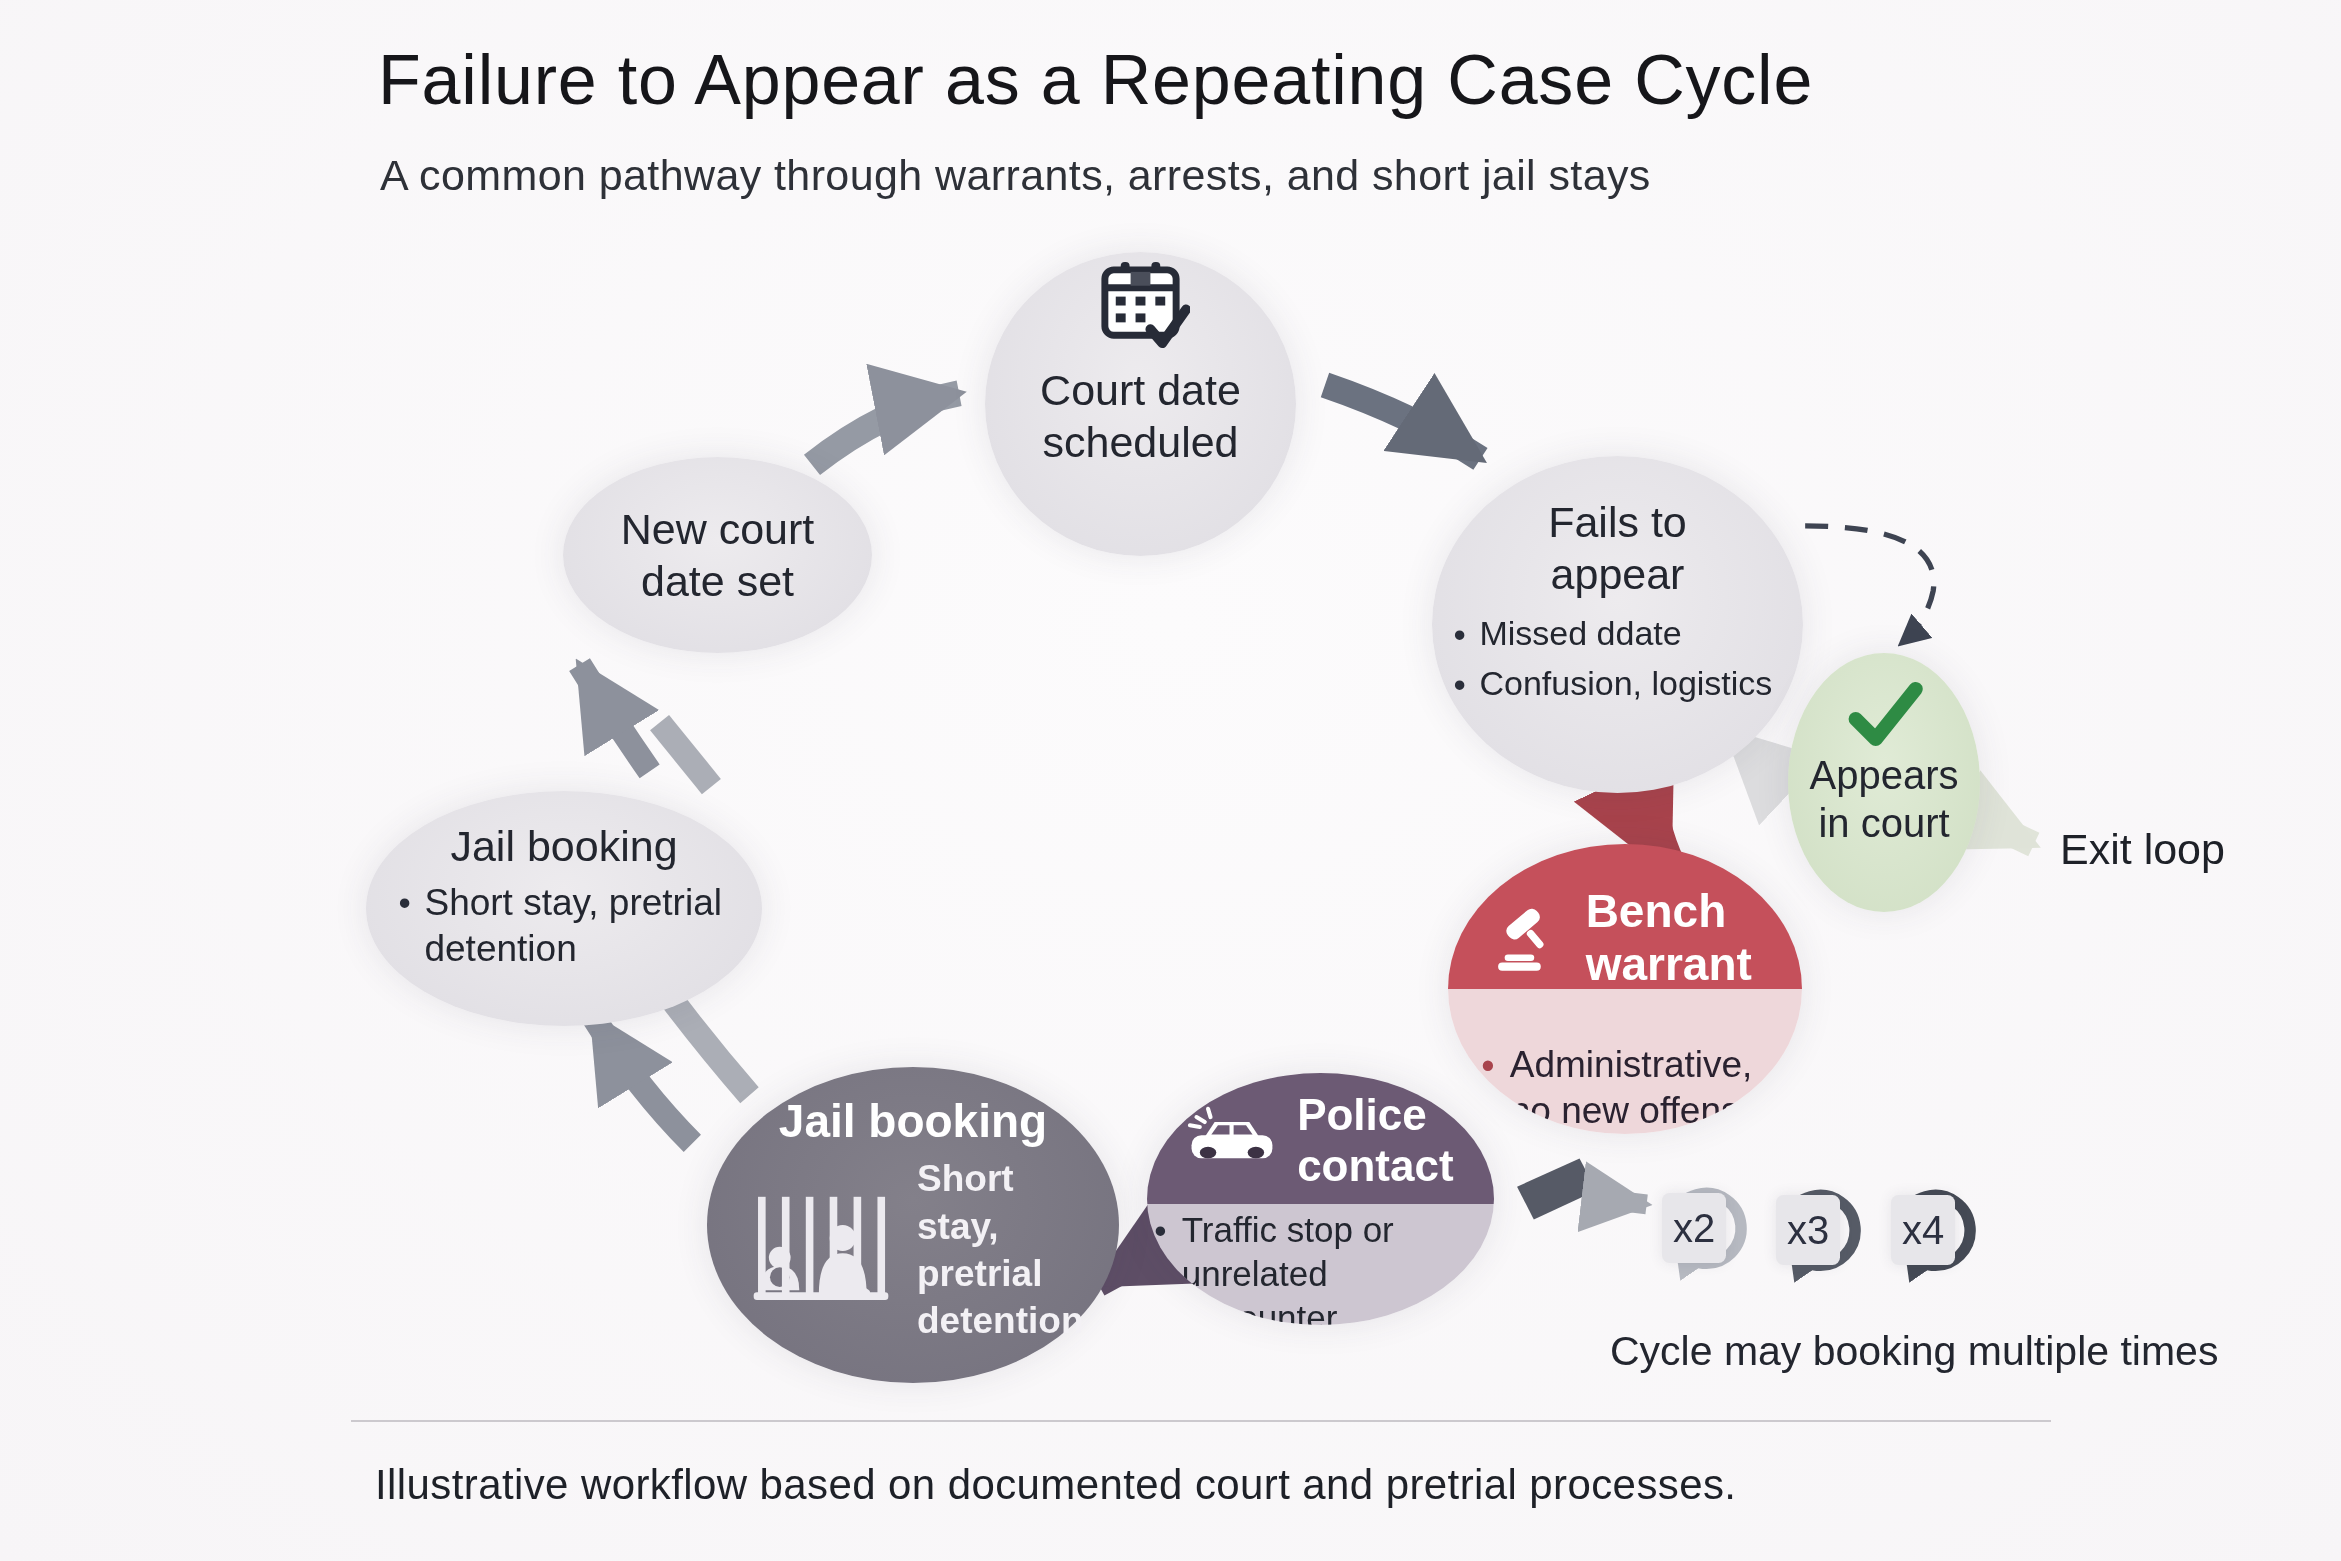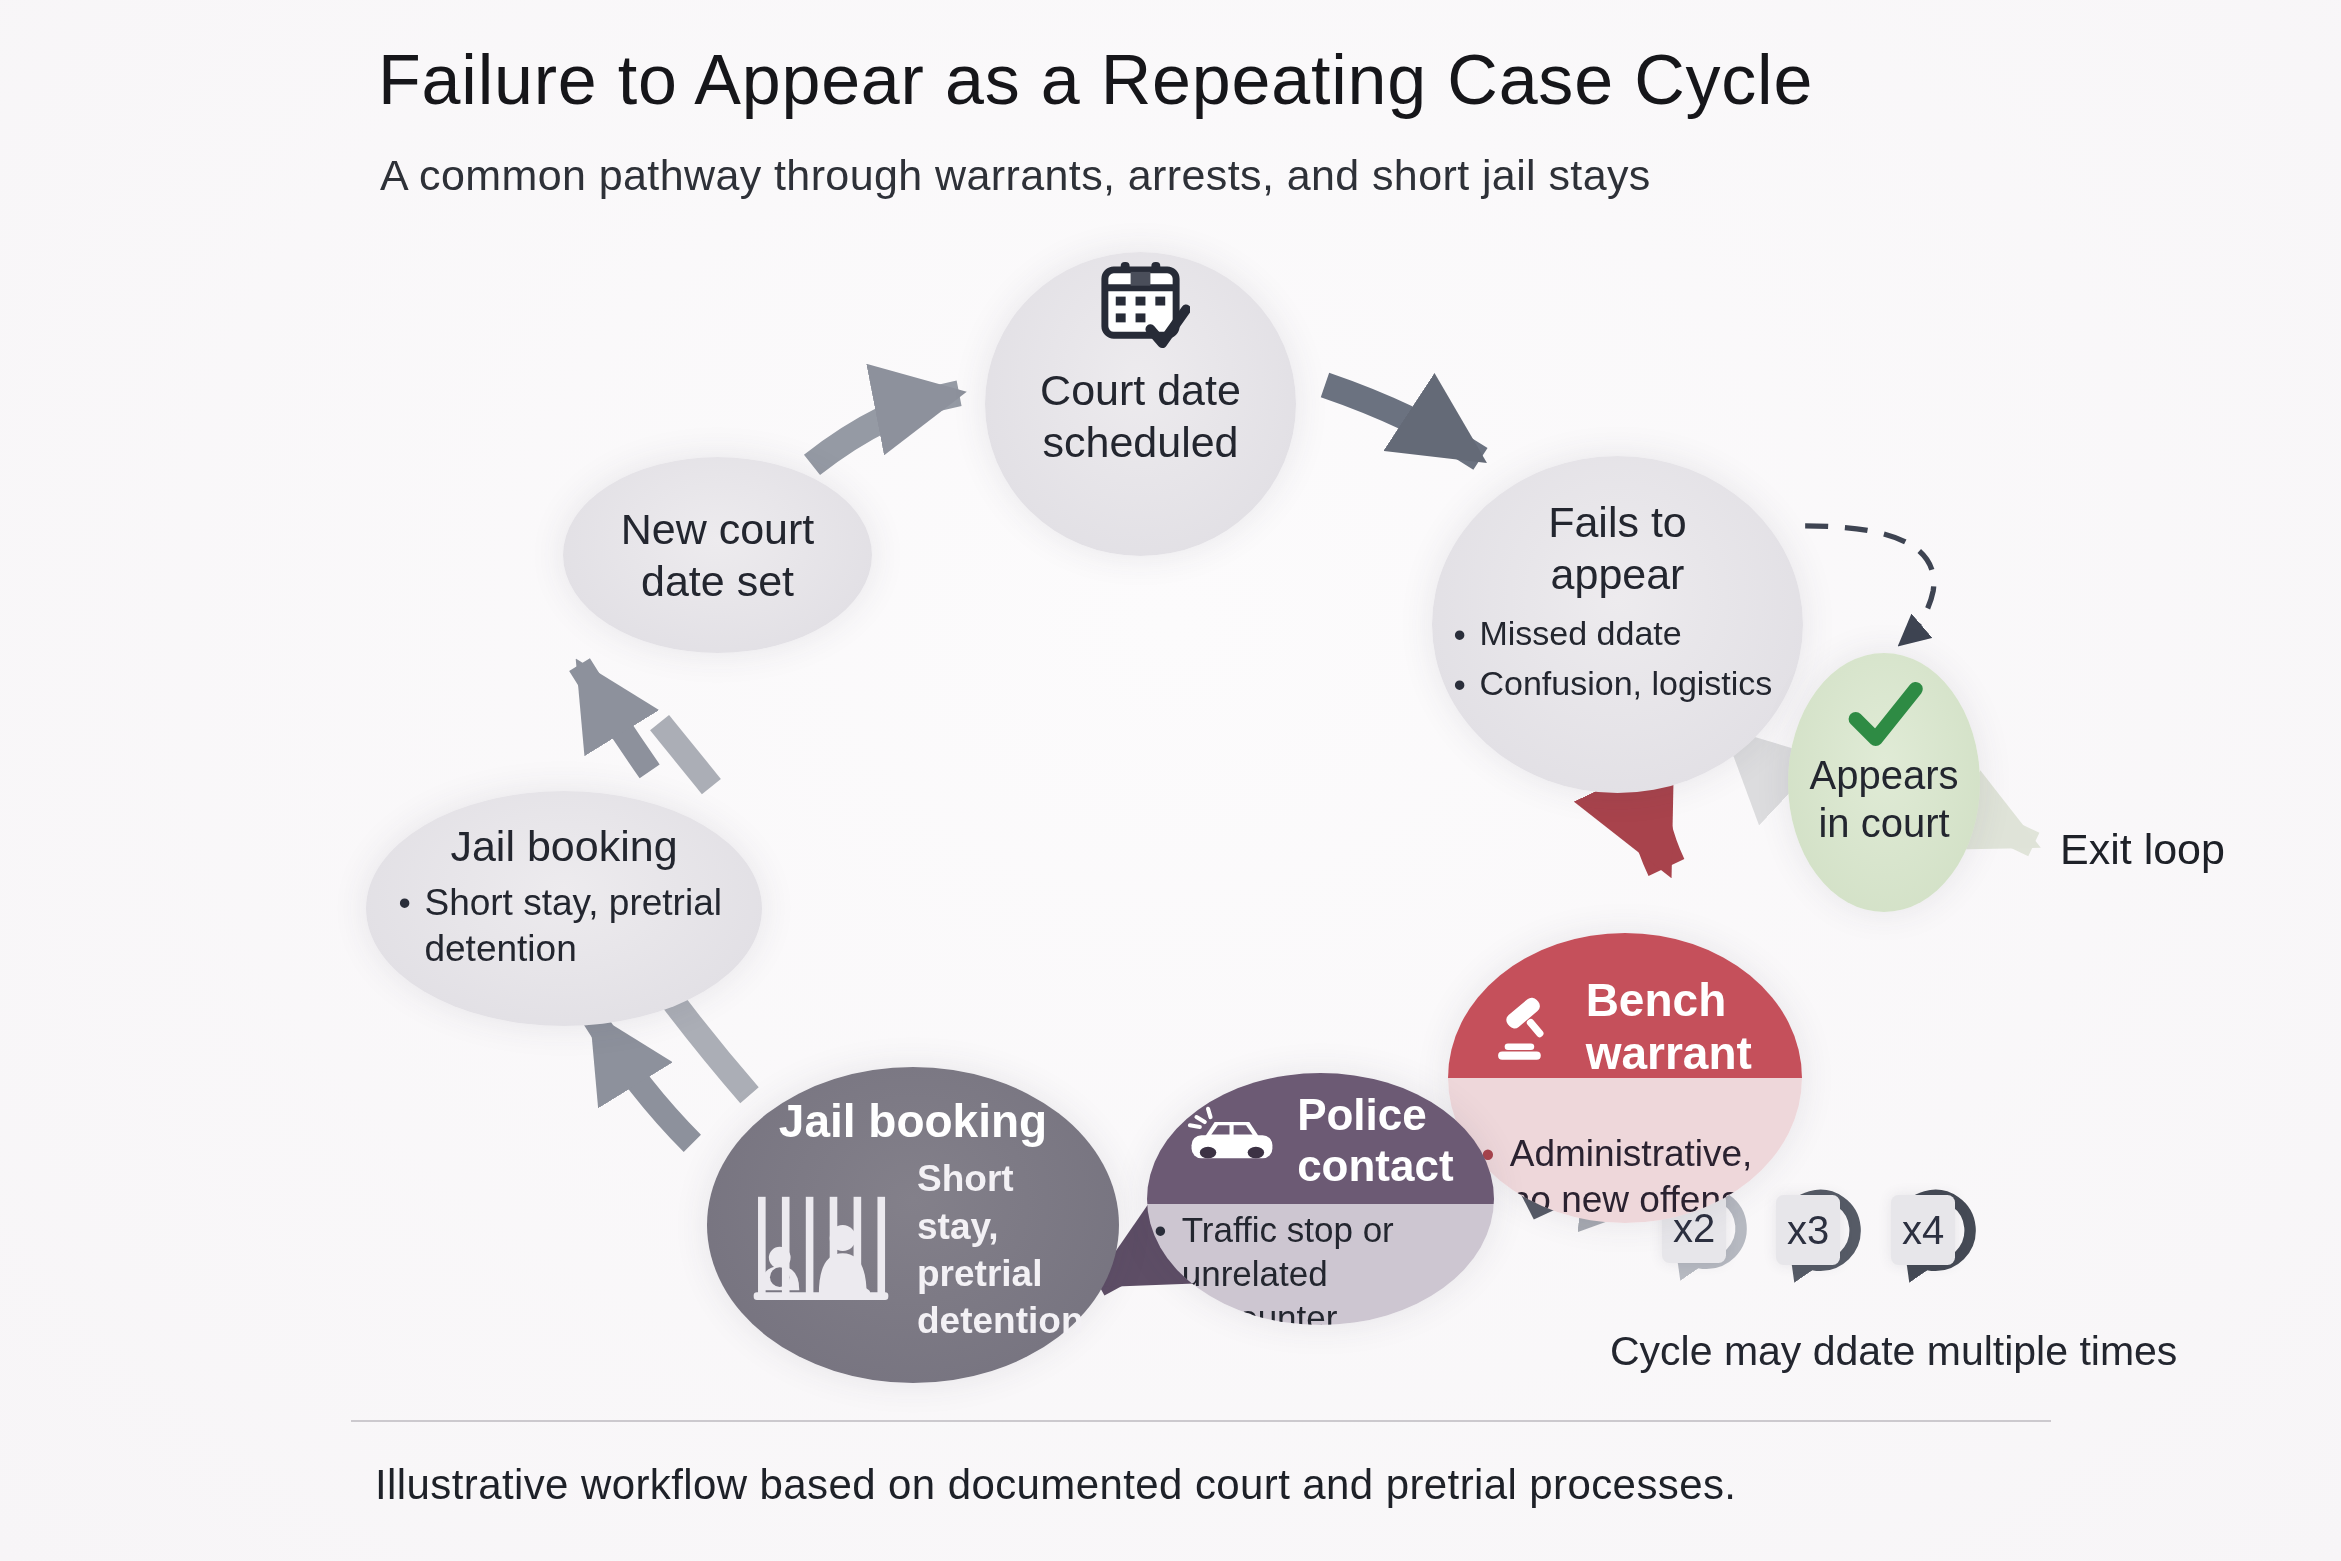--- a/index.html
+++ b/index.html
@@ -22,21 +22,21 @@
   .btext{font-size:34px;line-height:1.25;color:#23262f;}
   
   #node-court{left:985px;top:252px;width:311px;height:296px;padding-top:7.6px;}
   #node-court .nlabel{width:236px;margin-top:9.1px;}
   #node-fails{left:1432px;top:456px;width:371px;height:297px;padding-top:40px;}
   #node-fails .nlabel{width:191px;}
   #node-fails .bullets{margin-top:10.7px;width:328px;}
   #node-appears{left:1788px;top:653px;width:192px;height:233px;
      background:radial-gradient(ellipse at 50% 42%, #e0ebd6 0%, #d3e1c7 78%);padding-top:26px;}
   #node-appears .nlabel{font-size:40px;width:175px;margin-top:1.5px;}
-  #node-bench{left:1448px;top:933px;width:354px;height:290px;overflow:hidden;
+  #node-bench{left:1448px;top:844px;width:354px;height:290px;overflow:hidden;
      background:linear-gradient(180deg,#c5505b 0%,#c5505b 50%,#eed7da 50%,#eed7da 100%);gap:20px;}
   #node-police{left:1147px;top:1073px;width:347px;height:252px;overflow:hidden;
      background:linear-gradient(180deg,#6c5a74 0%,#6c5a74 52%,#cdc6d1 52%,#cdc6d1 100%);}
   .duo-top{display:flex;align-items:center;justify-content:center;gap:18.3px;width:100%;}
   #node-bench .duo-top{height:145px;padding-top:27.4px;}
   #node-police .duo-top{height:131px;padding-top:17px;}
   .duo-head{color:#ffffff;font-size:46px;font-weight:600;line-height:1.15;}
   #node-bench .duo-head{width:179px;}
   #node-police .duo-head{width:164px;font-size:44px;}
   .duo-bullet{display:flex;gap:15.2px;justify-content:center;margin-top:17px;padding:0 23px;}
@@ -257,19 +257,19 @@
     <div class="btxt">x3</div>
   </div>
   <div class="badge" id="badge-x4">
     <svg width="114" height="126" viewBox="0 0 150 165">
       <path d="M28 47 A46 46 0 1 1 32 92" fill="none" stroke="#454a55" stroke-width="15" marker-end="url(#mArc3)"></path>
     </svg>
     <div class="bsq"></div>
     <div class="btxt">x4</div>
   </div>
 
-  <div class="abs" id="repeat-caption">Cycle may ddate multiple times</div>
+  <div class="abs" id="repeat-caption">Cycle may booking multiple times</div>
 
   <div class="abs" id="divider"></div>
   <div class="abs" id="footer-note">Illustrative workflow based on documented court and pretrial processes.</div>
 
 </div>
 
 
 </body></html>

